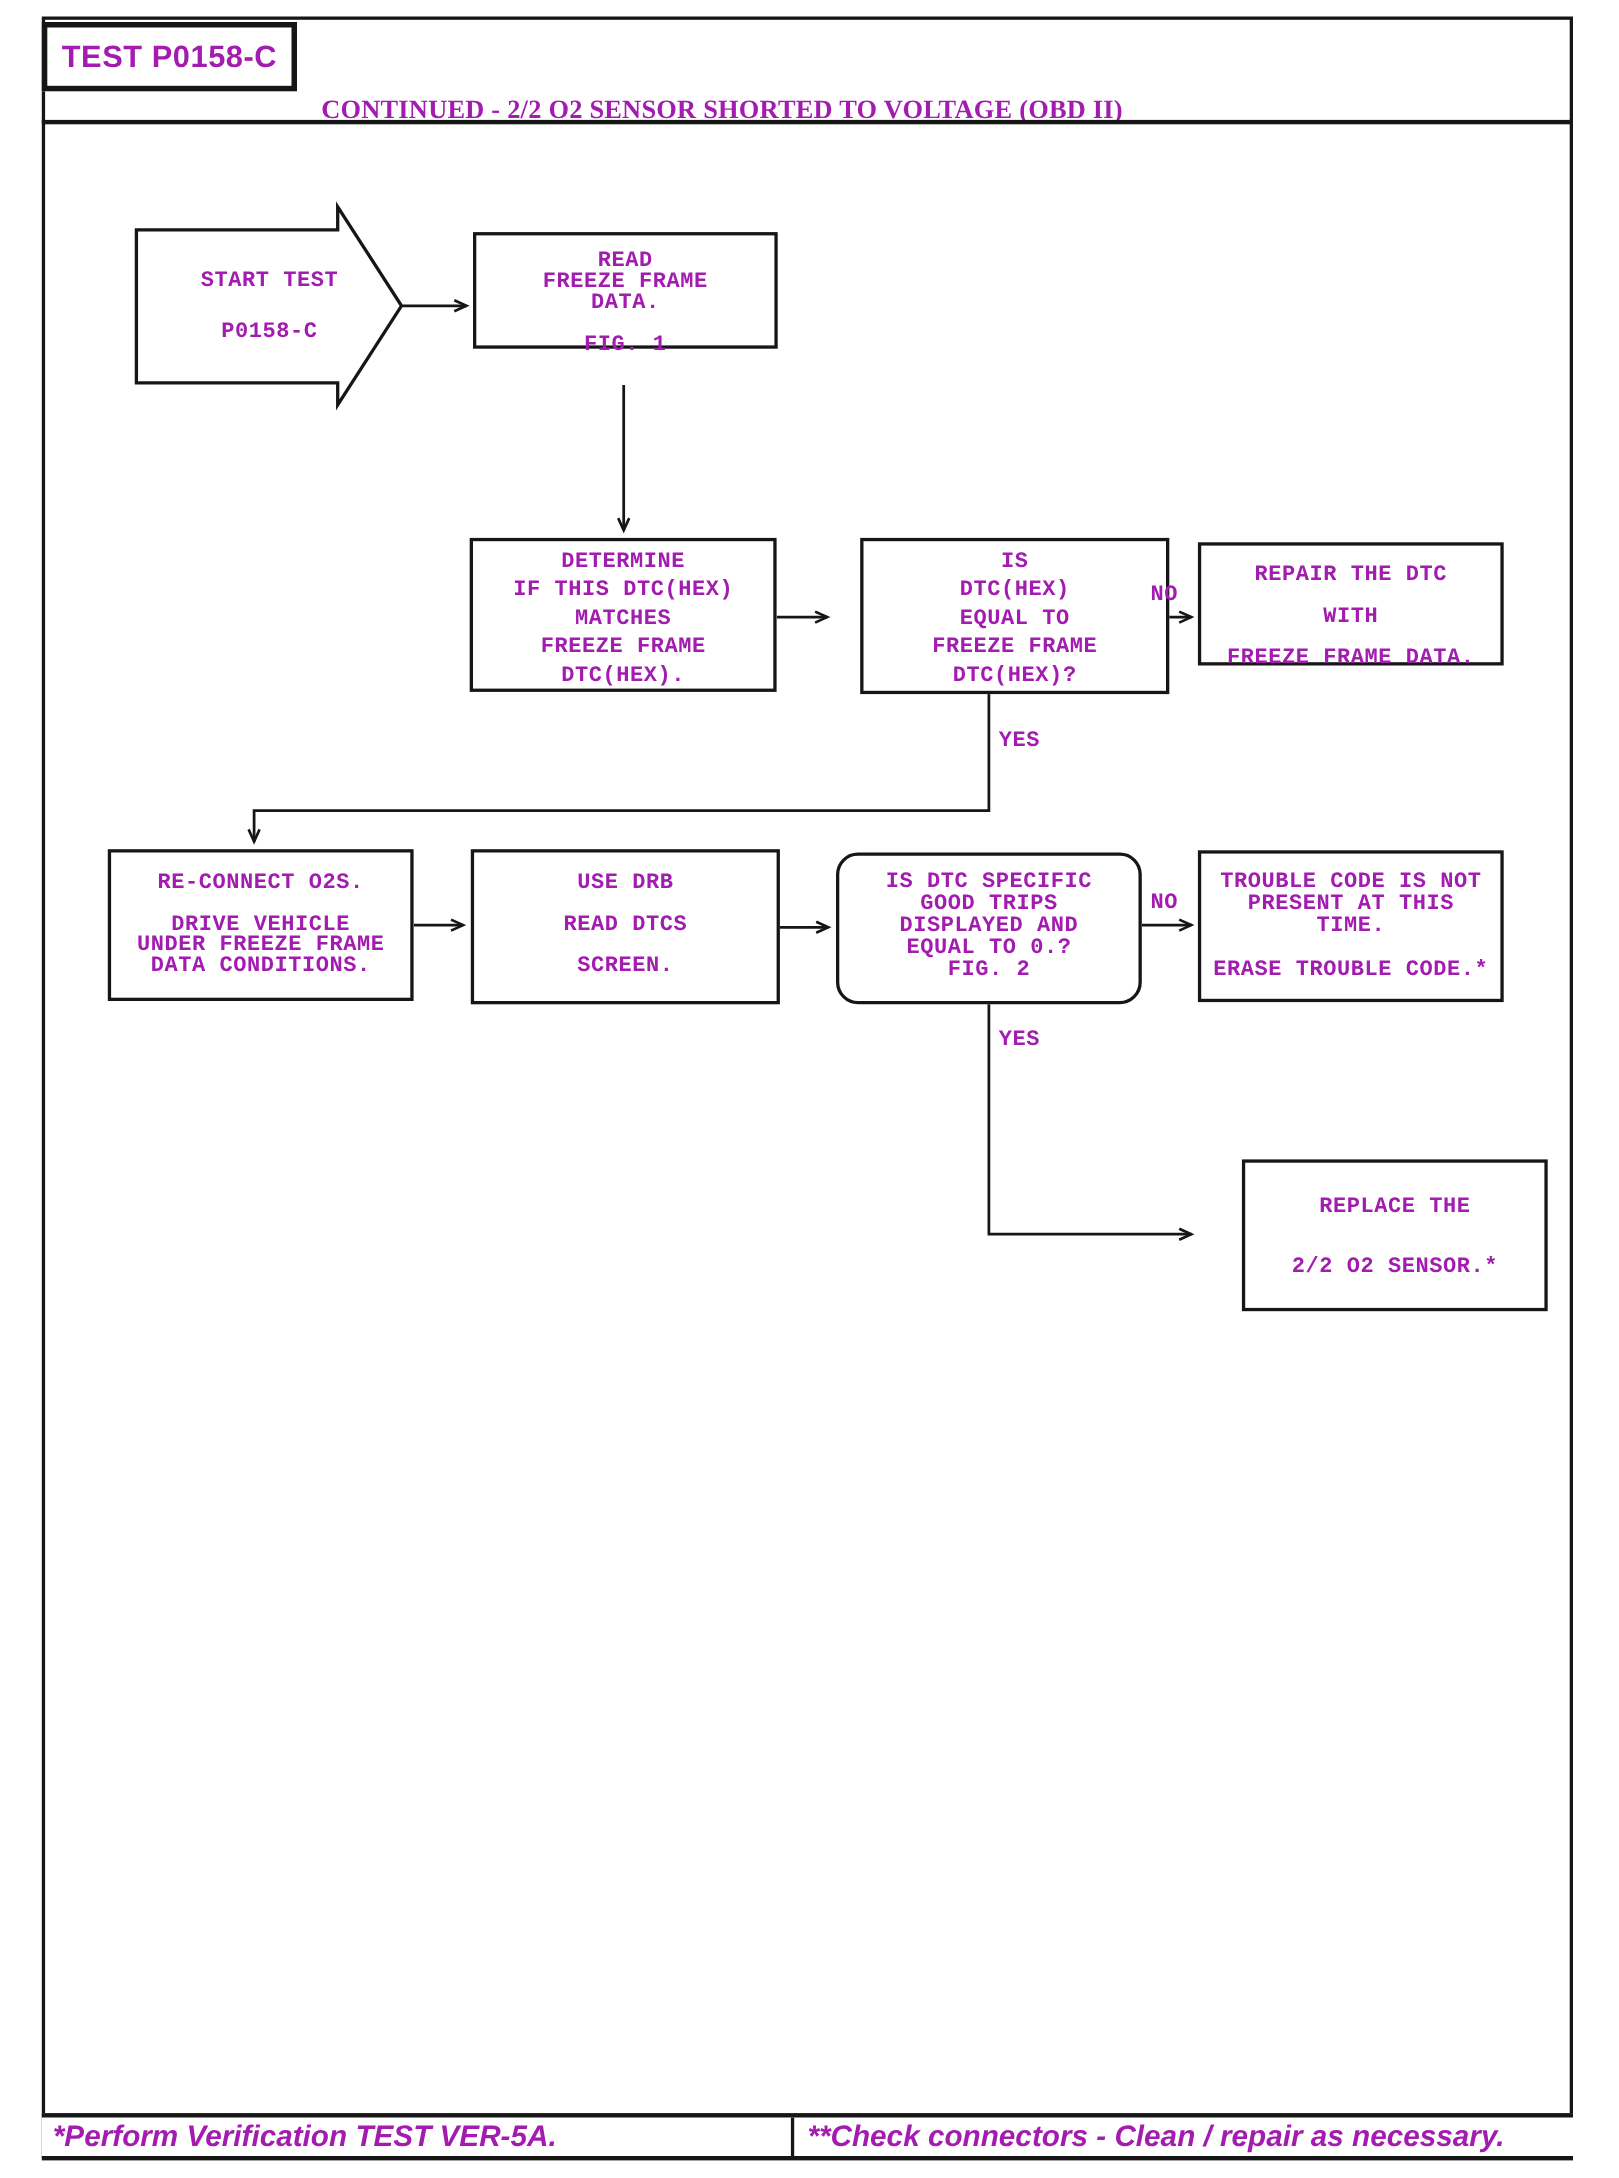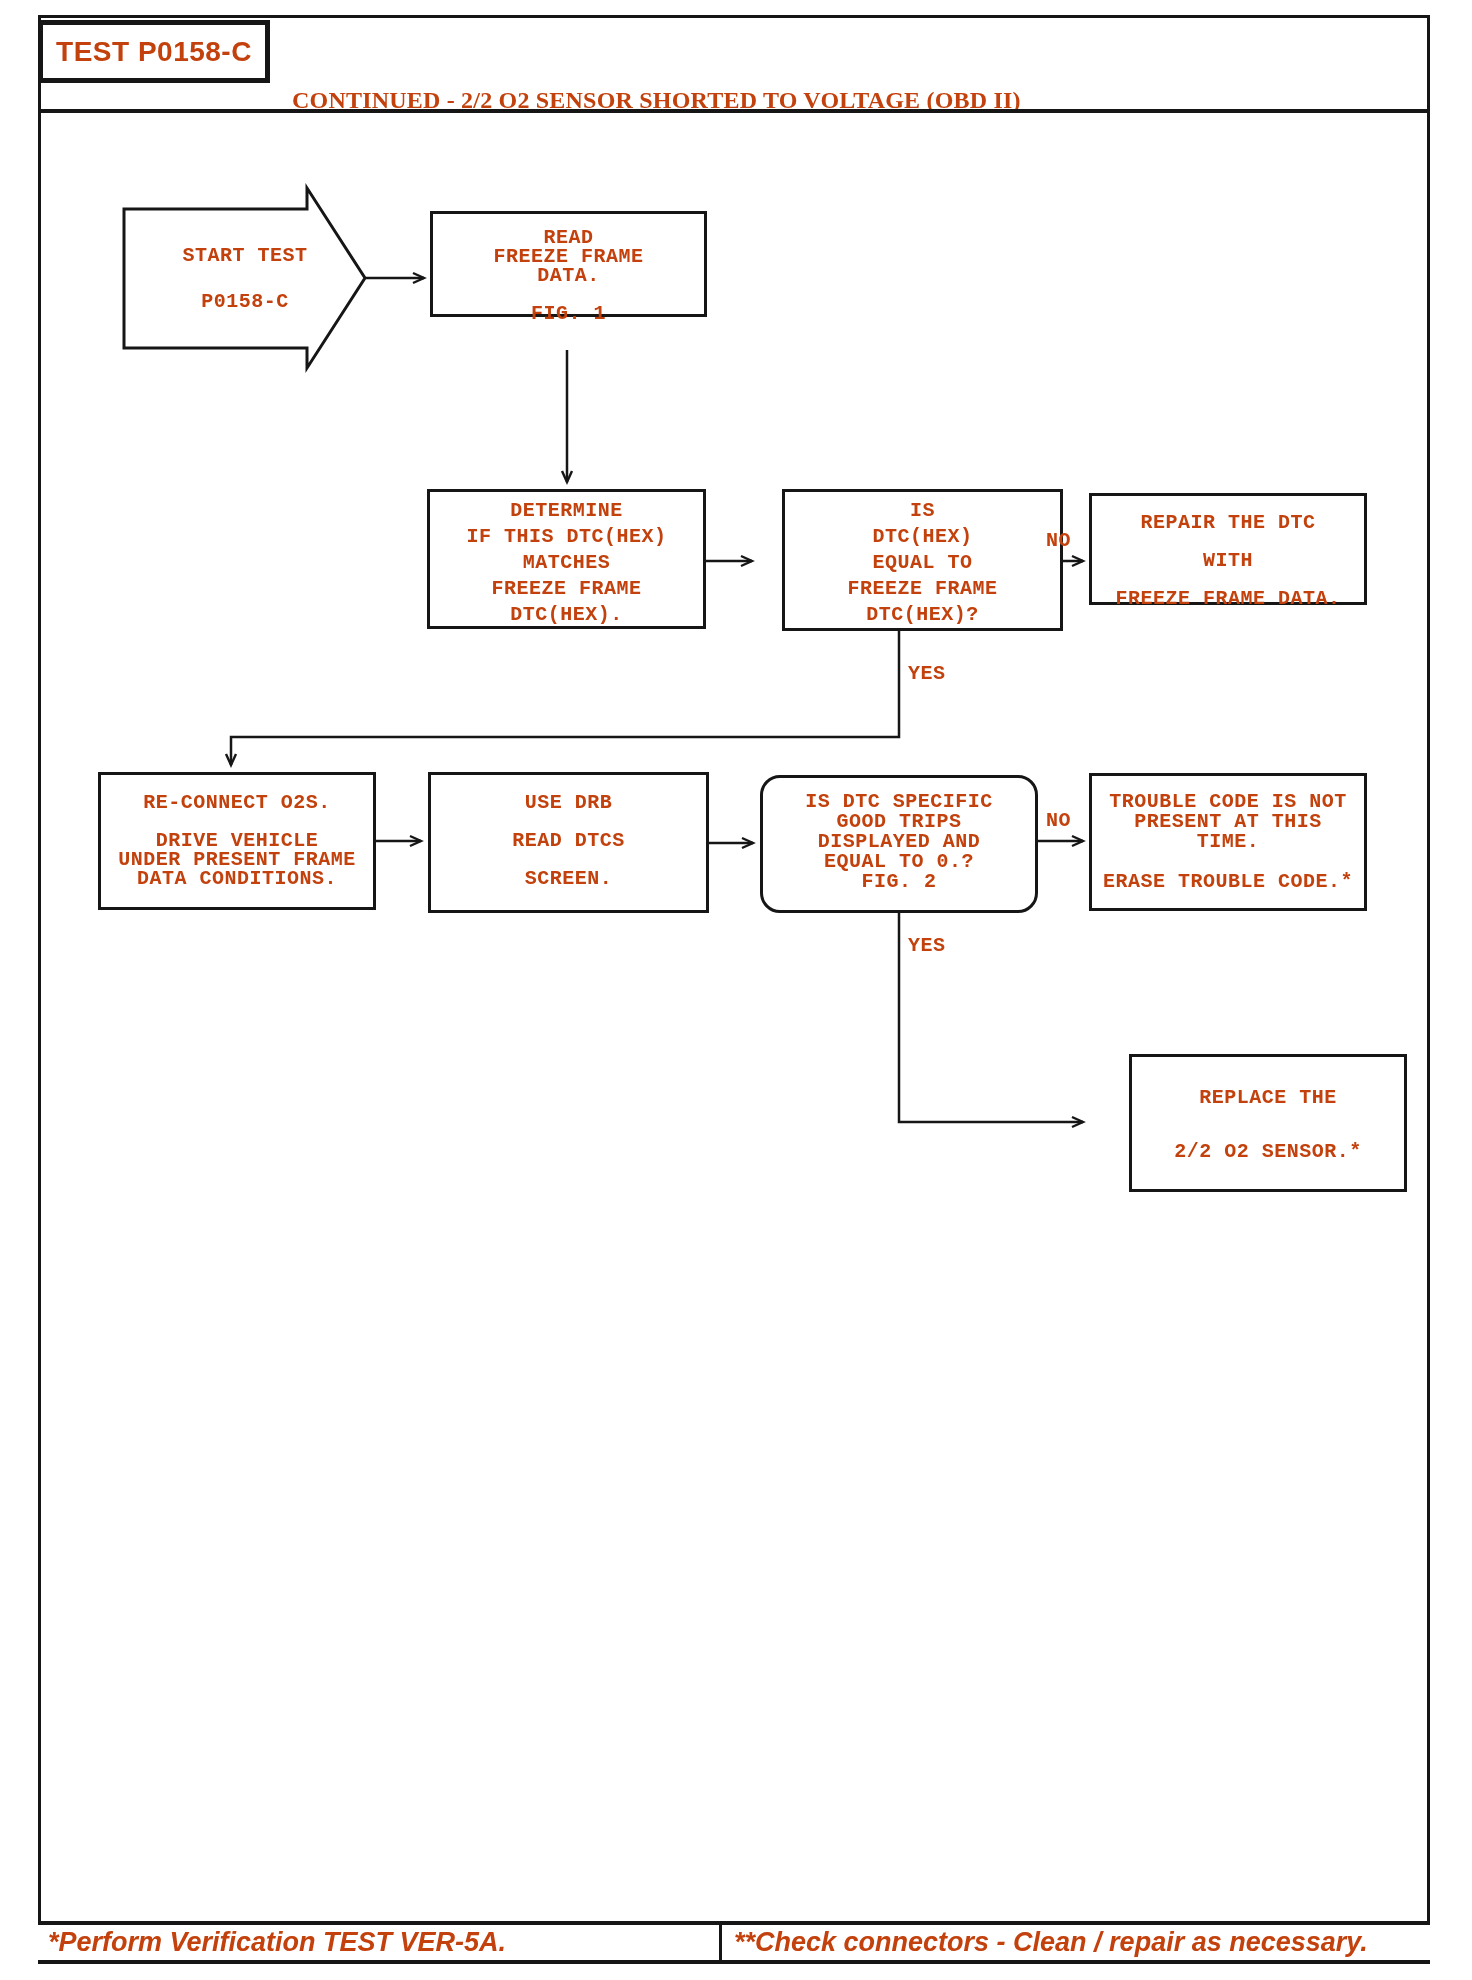--- a/index.html
+++ b/index.html
@@ -1,18 +1,18 @@
 <!DOCTYPE html>
 <html><head>
 <meta charset="utf-8">
 <style>
   html,body{margin:0;padding:0;background:#ffffff;}
   #page{
     position:relative;width:1472px;height:1980px;background:#ffffff;overflow:hidden;
-    font-family:"Liberation Mono","DejaVu Sans Mono",monospace;color:#c2410c;
+    font-family:"Liberation Mono","DejaVu Sans Mono",monospace;color:#a21caf;
   }
   #outer-border{
     position:absolute;left:38px;top:15px;width:1392px;height:1947px;
     border:3px solid #161616;box-sizing:border-box;
   }
   #header-box{
     position:absolute;left:38px;top:20px;width:232px;height:63px;
     border:5px solid #161616;background:#fff;box-sizing:border-box;
     display:flex;align-items:center;justify-content:center;
     font-family:"Liberation Sans","DejaVu Sans",sans-serif;font-weight:bold;font-size:28px;
@@ -115,21 +115,21 @@
     <div class="line">FREEZE FRAME DATA.</div>
   </div>
 
   <div class="flow-label" style="left:1046px;top:529px;">NO</div>
   <div class="flow-label" style="left:908px;top:662px;">YES</div>
 
   <div class="box" style="left:98px;top:772px;width:278px;height:138px;--lh:19px;padding-top:18px;">
     <div class="line">RE-CONNECT O2S.</div>
     <div class="line"></div>
     <div class="line">DRIVE VEHICLE</div>
-    <div class="line">UNDER PRESENT FRAME</div>
+    <div class="line">UNDER FREEZE FRAME</div>
     <div class="line">DATA CONDITIONS.</div>
   </div>
 
   <div class="box" style="left:428px;top:772px;width:281px;height:141px;--lh:19px;padding-top:18px;">
     <div class="line">USE DRB</div>
     <div class="line"></div>
     <div class="line">READ DTCS</div>
     <div class="line"></div>
     <div class="line">SCREEN.</div>
   </div>

